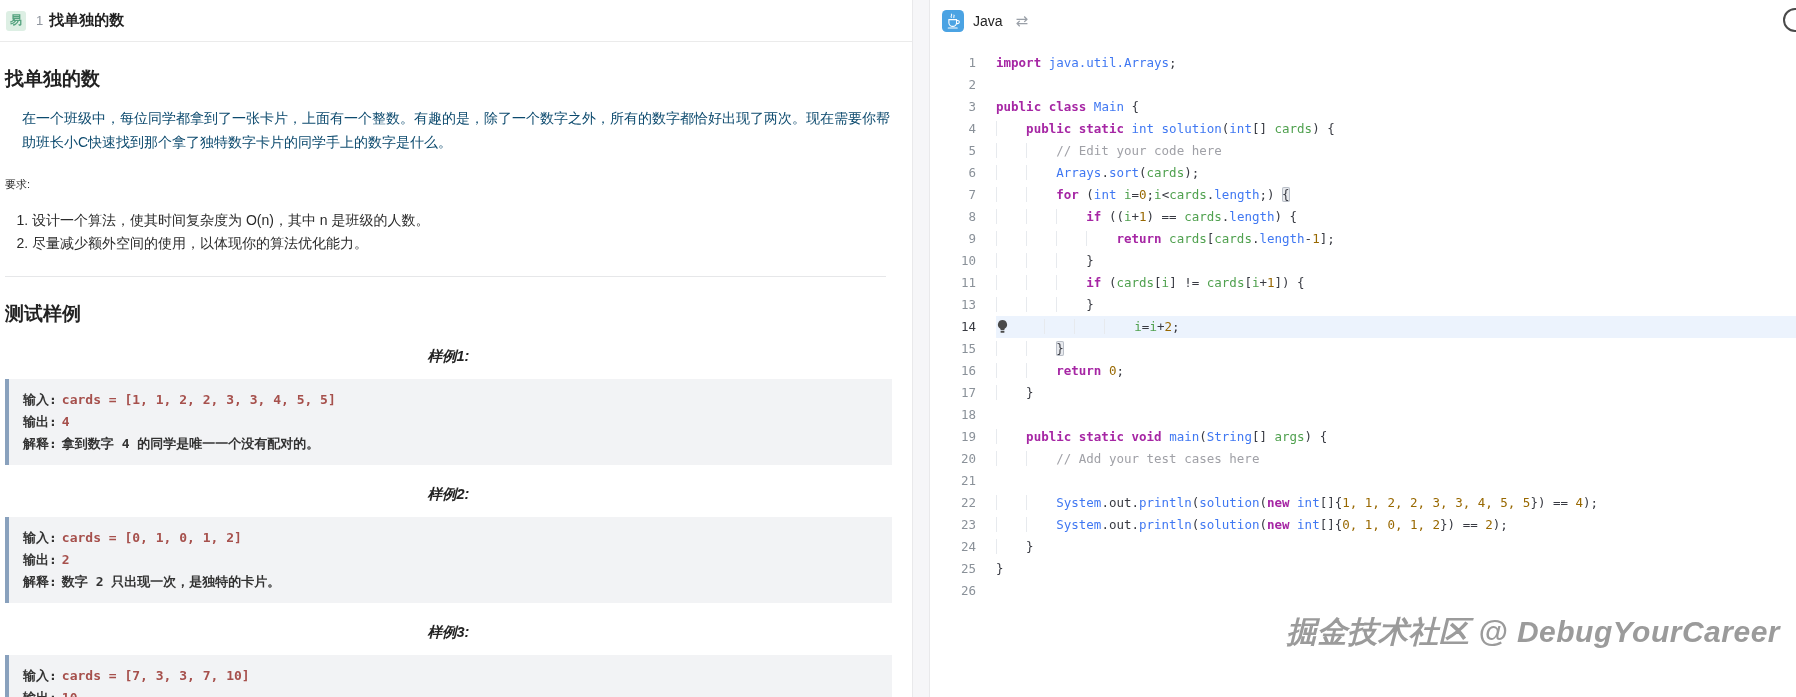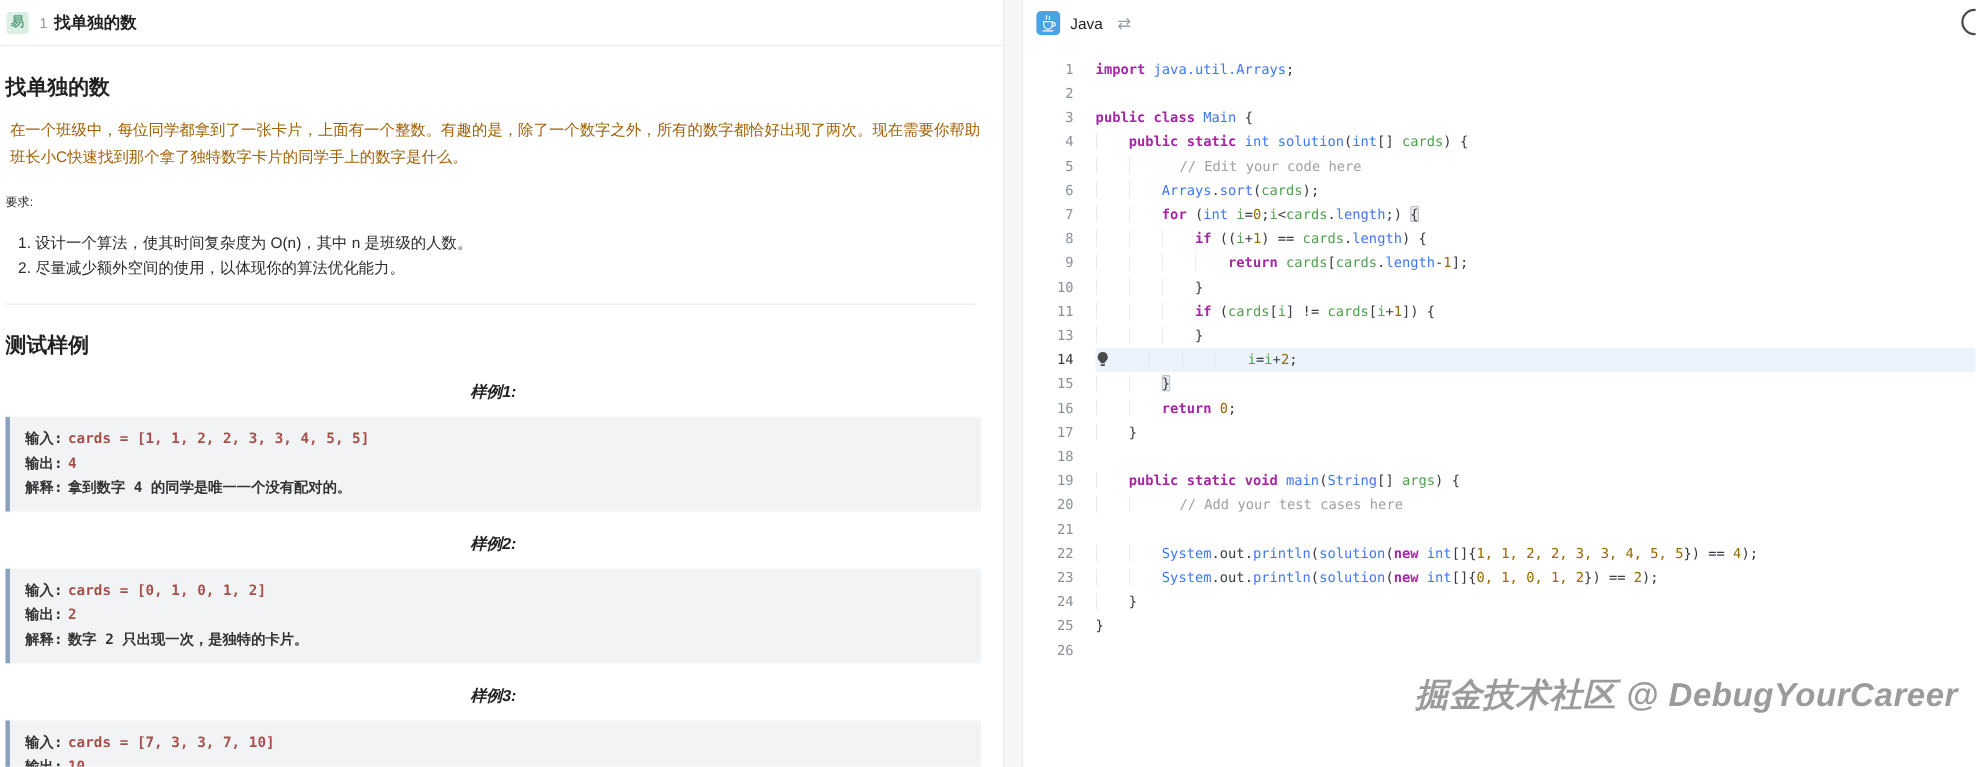--- a/index.html
+++ b/index.html
@@ -14,21 +14,21 @@
 
   
   .left-panel{width:912px;flex:none;height:697px;overflow:hidden;background:#fff;}
   .title-bar{height:41px;border-bottom:1px solid #ebebeb;display:flex;align-items:center;padding-left:6px;}
   .badge{width:20px;height:20px;border-radius:3px;background:#ddefe4;color:#55a27f;
          font-size:12px;font-weight:700;display:flex;align-items:center;justify-content:center;flex:none;}
   .pnum{color:#8f959e;font-size:13px;margin:0 6px 0 10px;}
   .ptitle{font-size:15px;font-weight:700;color:#1f1f1f;}
   .content{padding:0 20px 0 5px;}
   .content h2{font-size:19px;font-weight:700;color:#222;margin:24px 0 0 0;}
-  .content p.body-text{font-size:14px;line-height:23.5px;color:#a16207;margin:15px 0 0 4px;}
+  .content p.body-text{font-size:14px;line-height:23.5px;color:#0c4a6e;margin:15px 0 0 17px;}
   .content p.req-label{font-size:11px;line-height:23px;color:#2b2b2b;margin:19px 0 0 0;}
   ol.req-list{margin:13px 0 0 0;padding-left:27px;font-size:14px;line-height:23px;color:#2b2b2b;}
   hr.sec{border:none;border-top:1px solid #e6e7e9;margin:21px 6px 0 0;}
   .sample-label{font-size:14.5px;font-weight:700;font-style:italic;color:#222;margin:20px 0 0 0;text-align:center;}
   .codeblock{
     margin:13px 0 0 0;background:#f2f3f5;border-left:4px solid #89a1bd;
     padding:10px 14px;font-family:"DejaVu Sans Mono","Liberation Mono",monospace;
     font-size:13px;line-height:22px;color:#3a3a3a;
   }
   .cline{white-space:pre;font-weight:bold;}
@@ -54,21 +54,21 @@
   .ln.act{color:#383a42;}
   .code{flex:1;white-space:pre;color:#383a42;}
   .code.active{background:#ecf3fd;padding-left:48px;}
   .bulb{position:absolute;left:67px;top:3px;width:11px;height:15px;}
 
   
   .kw{color:#a626a4;font-weight:600;}
   .bl{color:#4078f2;}
   .vr{color:#50a14f;}
   .nm{color:#986801;}
-  .cm{color:#a0a1a7;margin-left:16px;}
+  .cm{color:#a0a1a7;}
   .pl{color:#383a42;}
   .bh{background:#e8eaee;box-shadow:inset 0 0 0 1px #b9bec7;border-radius:2px;}
   .ws{background-image:repeating-linear-gradient(to right,#e7eaee 0,#e7eaee 1px,transparent 1px,transparent 4ch);}
 
   .watermark{
     position:absolute;right:16px;bottom:16px;
     font-size:30px;font-weight:700;color:#9b9b9b;letter-spacing:0.5px;
     text-shadow:-1px -1px 0 rgba(255,255,255,.95),1px 1px 0 rgba(255,255,255,.6),0 0 5px rgba(255,255,255,.5);
     white-space:nowrap;
     font-style:italic;

